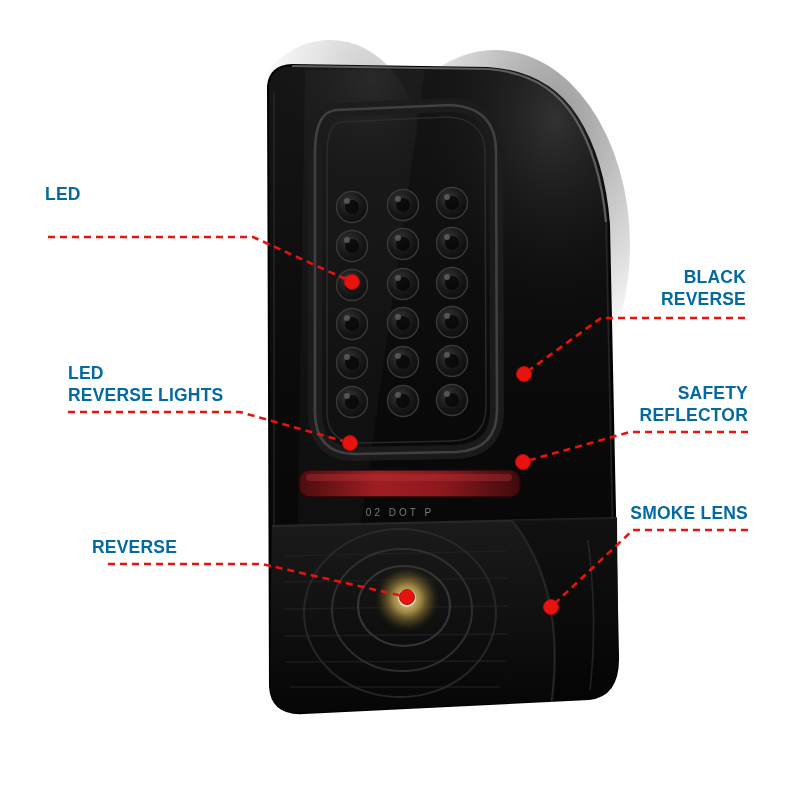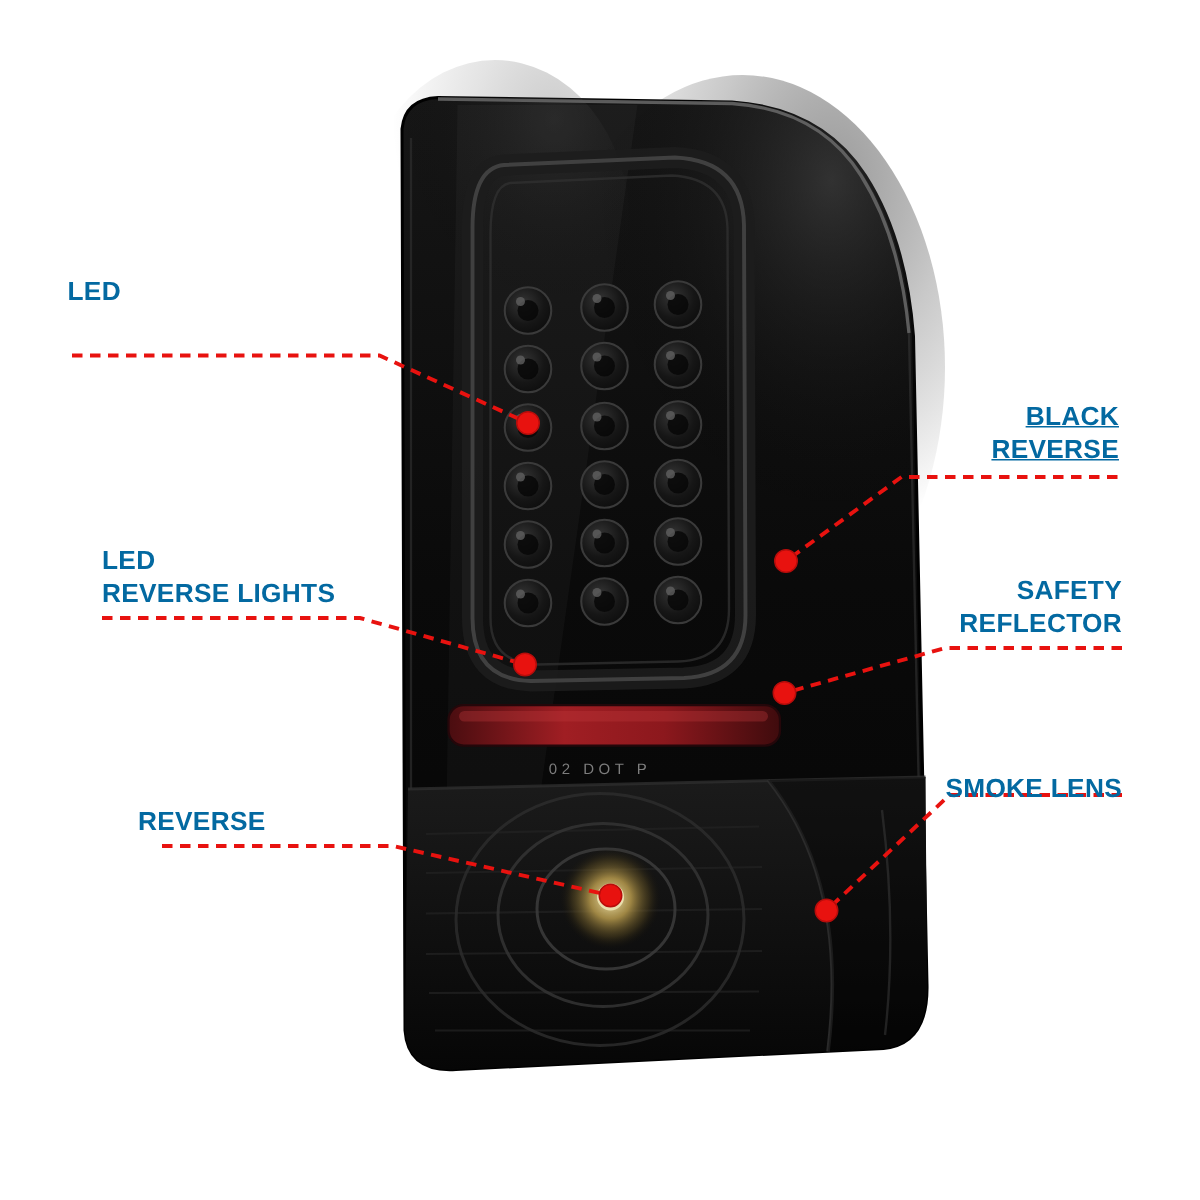--- a/index.html
+++ b/index.html
@@ -18,23 +18,23 @@
     line-height:22px;
     color:#0369a1;
     letter-spacing:.2px;
     white-space:nowrap;
   }
   .callout-left{text-align:left;}
   .callout-right{text-align:right;}
   #c1{left:45px;top:183px;}
   #c2{left:68px;top:362px;}
   #c3{left:92px;top:536px;text-align:center;}
-  #c4{right:54px;top:266px;text-decoration:underline;}
+  #c4{right:54px;top:266px;}
   #c5{right:52px;top:382px;}
-  #c6{right:52px;top:502px;margin-top:12px;}
+  #c6{right:52px;top:502px;}
 </style>
 </head>
 <body>
 
 <div class="stage">
 
   <svg class="art" viewBox="0 0 800 800" aria-hidden="true">
     <defs>
       <linearGradient id="bodyGrad" x1="0" y1="0" x2="0" y2="1">
         <stop offset="0" stop-color="#161616"></stop>

